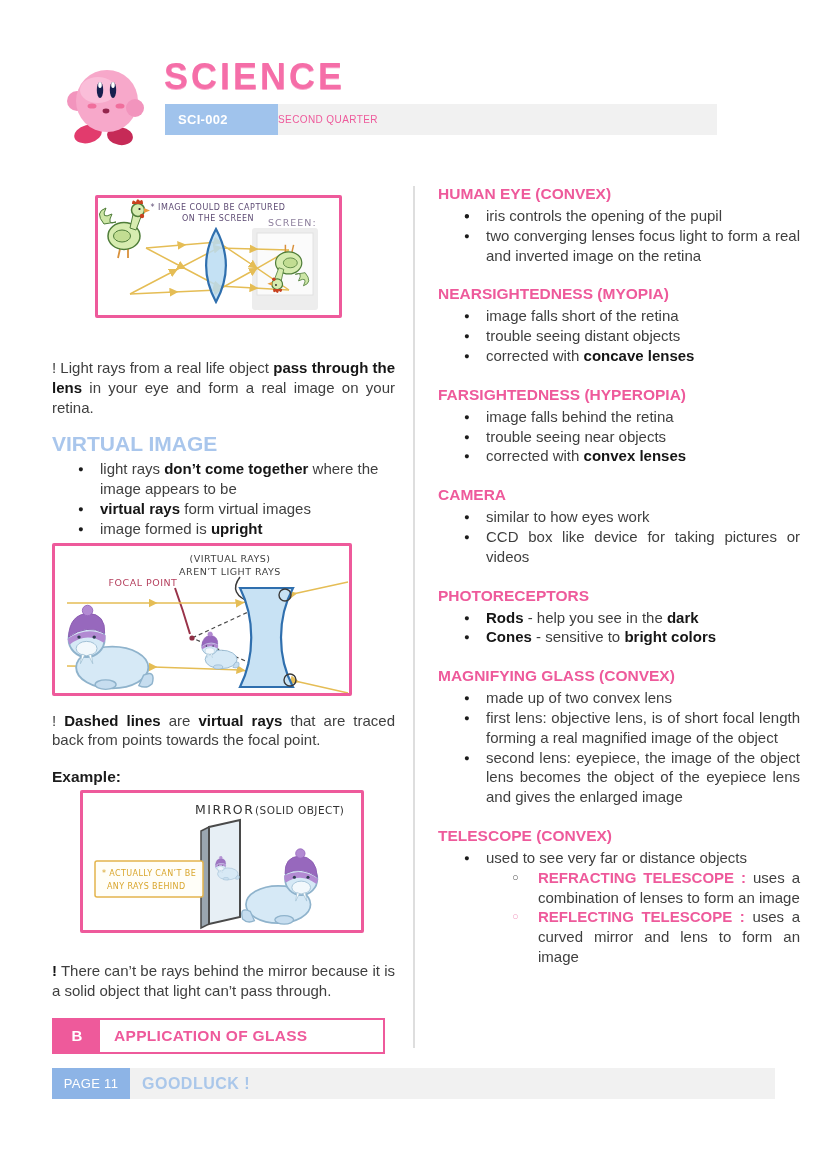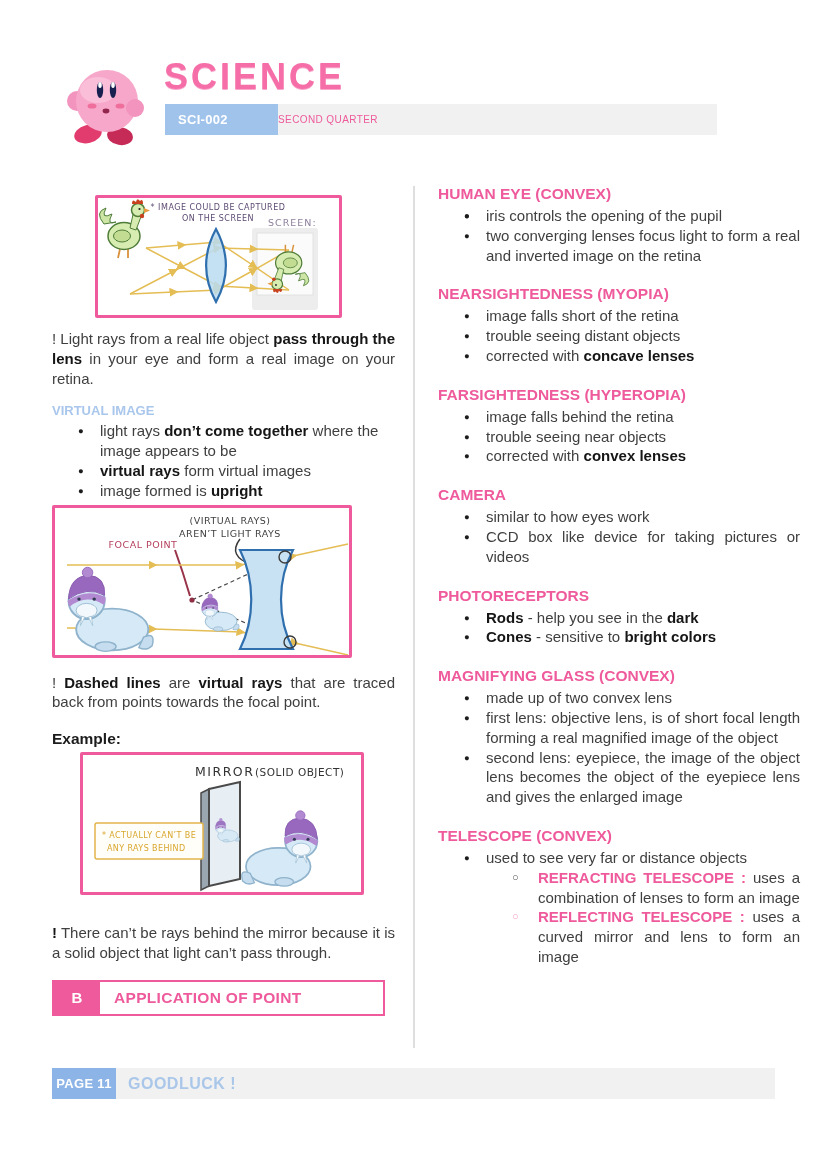--- a/index.html
+++ b/index.html
@@ -23,45 +23,45 @@
   .col-right{position:absolute;left:438px;top:185px;width:362px;}
   .divider{position:absolute;left:413px;top:186px;width:2px;height:862px;background:#dedede;}
   
   .fig{border:3px solid var(--pink);border-radius:2px;background:#fff;box-sizing:border-box;}
   .fig svg{display:block;}
   .fig1{width:247px;height:123px;margin:10px 0 0 43px;}
   .fig2{width:300px;height:153px;margin:4px 0 0 0;}
   .fig3{width:284px;height:143px;margin:4px 0 0 28px;}
   
   .note{font-size:15px;line-height:1.32;text-align:justify;}
-  .note1{margin-top:11px;}
+  .note1{margin-top:40px;}
   .note2{}
   .note3{margin-top:28px;}
   .b{font-weight:700;color:var(--bold);}
   .pk{color:var(--pink);}
-  .lc-heading{margin:14px 0 3px 0;font-size:13px;font-weight:700;color:var(--lightblue);}
+  .lc-heading{margin:14px 0 3px 0;font-size:21px;font-weight:700;color:var(--lightblue);}
   .example{margin-top:18px;font-size:15.5px;font-weight:700;color:#1c1c1c;}
   .bullet{position:relative;padding-left:48px;font-size:15px;line-height:1.32;}
   .bullet .marker{position:absolute;left:26px;top:4px;font-size:9.5px;color:#1c1c1c;}
   .bullet.sub{padding-left:100px;}
   .bullet.sub .marker{left:74px;top:2px;font-size:11px;color:#555;}
   .bullet.sub .marker.mpink{color:#f2a0c4;}
   .col-right .bullet{text-align:justify;}
   .rc-section{margin-bottom:20px;}
   .rc-heading{margin:0 0 3px 0;font-size:15.5px;font-weight:700;color:var(--pink);}
   
   .section-b{margin-top:17px;width:333px;height:36px;border:2px solid var(--pink);
              display:flex;box-sizing:border-box;background:#fff;}
   .section-b-badge{width:46px;background:var(--pink);color:#fff;font-weight:800;font-size:15px;
                    display:flex;align-items:center;justify-content:center;}
   .section-b-label{display:flex;align-items:center;padding-left:14px;color:var(--pink);
                    font-weight:700;font-size:15.5px;letter-spacing:.3px;}
   
   .footer{position:absolute;left:52px;top:1068px;width:723px;height:31px;display:flex;}
-  .footer-badge{width:64px;background:var(--footerblue);color:#fff;font-weight:700;font-size:13px;
+  .footer-badge{width:78px;background:var(--footerblue);color:#fff;font-weight:400;font-size:13px;
                 display:flex;align-items:center;justify-content:center;letter-spacing:.3px;text-align:right;}
   .footer-rest{flex:1;background:var(--bar);color:#aac7ea;font-weight:700;font-size:16px;
                display:flex;align-items:center;padding-left:12px;letter-spacing:.5px;}
   .figtext{font-family:"DejaVu Sans",sans-serif;}
 </style>
 </head>
 <body>
 
 <div class="page">
 
@@ -199,21 +199,21 @@
           <text x="19" y="83" font-size="8" fill="#d9a62e" letter-spacing=".4">* ACTUALLY CAN’T BE</text>
           <text x="24" y="96" font-size="8" fill="#d9a62e" letter-spacing=".4">ANY RAYS BEHIND</text>
         </g>
       </svg>
     </div>
 
     <p class="note note3"><span class="b">!</span><span> There can’t be rays behind the mirror because it is a solid object that light can’t pass through.</span></p>
 
     <div class="section-b">
       <div class="section-b-badge">B</div>
-      <div class="section-b-label">APPLICATION OF POINT</div>
+      <div class="section-b-label">APPLICATION OF GLASS</div>
     </div>
   </div>
 
   <div class="col-right">
       <section class="rc-section">
         <h3 class="rc-heading">HUMAN EYE (CONVEX)</h3>
         <div class="bullet"><span class="marker">●</span></div>
         <div class="bullet"><span class="marker">●</span><span><span>iris controls the opening of the pupil</span></span></div>
         <div class="bullet"><span class="marker">●</span><span><span>two converging lenses focus light to form a real and inverted image on the retina</span></span></div>
       </section>

